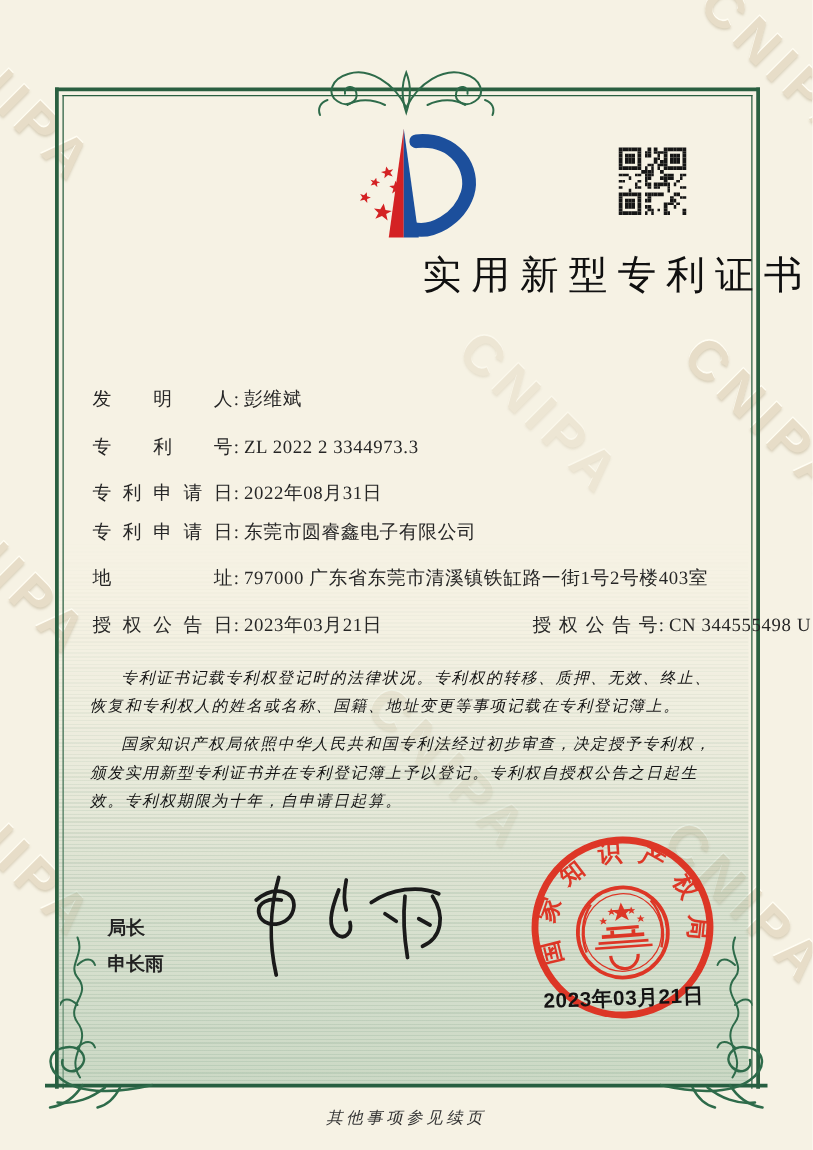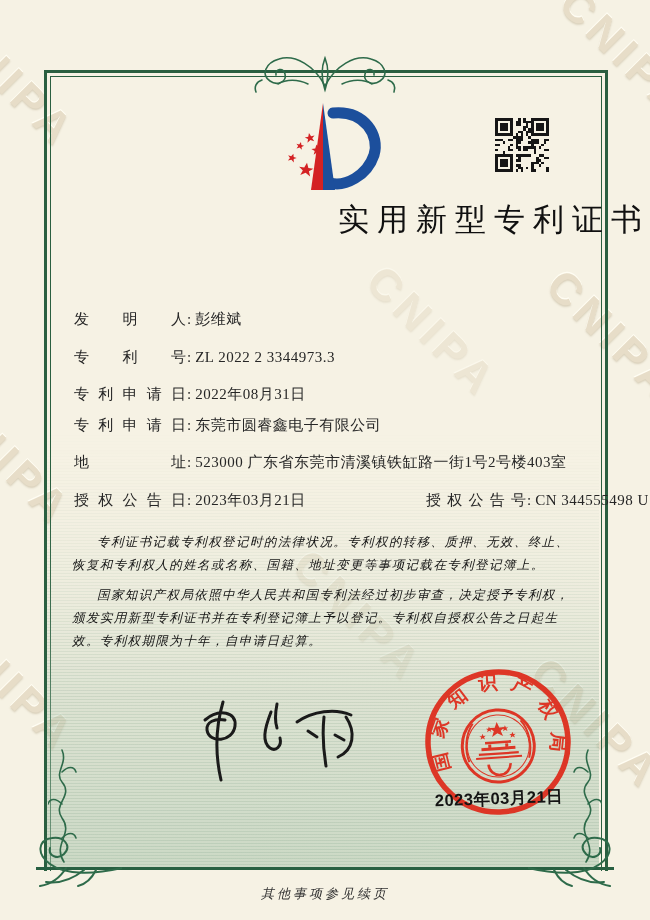--- a/index.html
+++ b/index.html
@@ -382,32 +382,36 @@
   <div class="row" style="top:348px">
     <span class="flabel">专利号</span><span class="fcolon">:</span><span class="fvalue">ZL 2022 2 3344973.3</span>
   </div>
   <div class="row" style="top:385px">
     <span class="flabel">专利申请日</span><span class="fcolon">:</span><span class="fvalue">2022年08月31日</span>
   </div>
   <div class="row" style="top:416px">
     <span class="flabel">专利申请日</span><span class="fcolon">:</span><span class="fvalue">东莞市圆睿鑫电子有限公司</span>
   </div>
   <div class="row" style="top:453px">
-    <span class="flabel">地址</span><span class="fcolon">:</span><span class="fvalue">523000 广东省东莞市清溪镇铁缸路一街1号2号楼403室</span>
+    <span class="flabel">地址</span><span class="fcolon">:</span><span class="fvalue">797000 广东省东莞市清溪镇铁缸路一街1号2号楼403室</span>
   </div>
   <div class="row" style="top:491px;right:40px">
     <span class="flabel">授权公告日</span><span class="fcolon">:</span><span class="fvalue">2023年03月21日</span>
     <span class="row2col"><span class="flabel2">授权公告号</span><span class="fcolon">:</span><span class="fvalue">CN 344555498 U</span></span>
   </div>
 
   <div class="paras">
     <p>专利证书记载专利权登记时的法律状况。专利权的转移、质押、无效、终止、恢复和专利权人的姓名或名称、国籍、地址变更等事项记载在专利登记簿上。</p>
     <p>国家知识产权局依照中华人民共和国专利法经过初步审查，决定授予专利权，颁发实用新型专利证书并在专利登记簿上予以登记。专利权自授权公告之日起生效。专利权期限为十年，自申请日起算。</p>
   </div>
 
+  <div class="signer">
+    <div>局长</div>
+    <div>申长雨</div>
+  </div>
   <div class="signature">
     <svg width="175" height="100" viewBox="0 0 175 100">
       <g stroke="#1a1a1a" stroke-width="3" fill="none" stroke-linecap="round">
         <path d="M38,16 C31,40 30,68 36,94"></path>
         <path d="M20,34 C34,22 52,26 50,40 C48,56 24,58 22,44 C21,36 30,32 40,34"></path>
         <path d="M86,26 C79,44 77,56 85,62 C91,66 97,60 95,52"></path>
         <path d="M92,18 C90,28 90,36 92,42"></path>
         <path d="M112,36 C128,25 150,22 166,29"></path>
         <path d="M139,31 C137,50 139,68 141,80"></path>
         <path d="M161,31 C171,46 169,64 153,71"></path>

